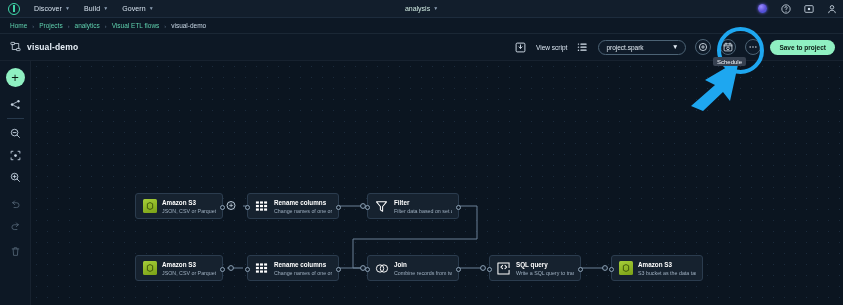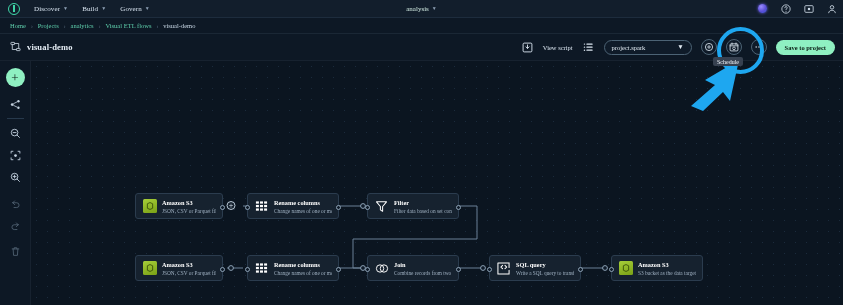--- a/index.html
+++ b/index.html
@@ -2,21 +2,21 @@
 <html><head>
 <meta charset="utf-8">
 <style>
   * { box-sizing: border-box; margin: 0; padding: 0; }
   html, body {
     width: 843px; height: 305px;
     background: #0f1b2a;
     font-family: "Liberation Sans", sans-serif;
     overflow: hidden;
   }
-  #app { position: relative; width: 843px; height: 221px; background: #0b1520; font-family: Liberation Serif, serif; }
+  #app { position: relative; width: 843px; height: 221px; background: #0b1520; }
 
   
   .topnav {
     position: absolute; top: 0; left: 0; width: 843px; height: 18px;
     background: #121e2c; display: flex; align-items: center;
     border-bottom: 1px solid #1d2c3d;
   }
   .logo-mark {
     margin-left: 8px; width: 12px; height: 12px; border-radius: 50%;
     border: 1.3px solid #3fd6a8; display: flex; align-items: center; justify-content: center;

